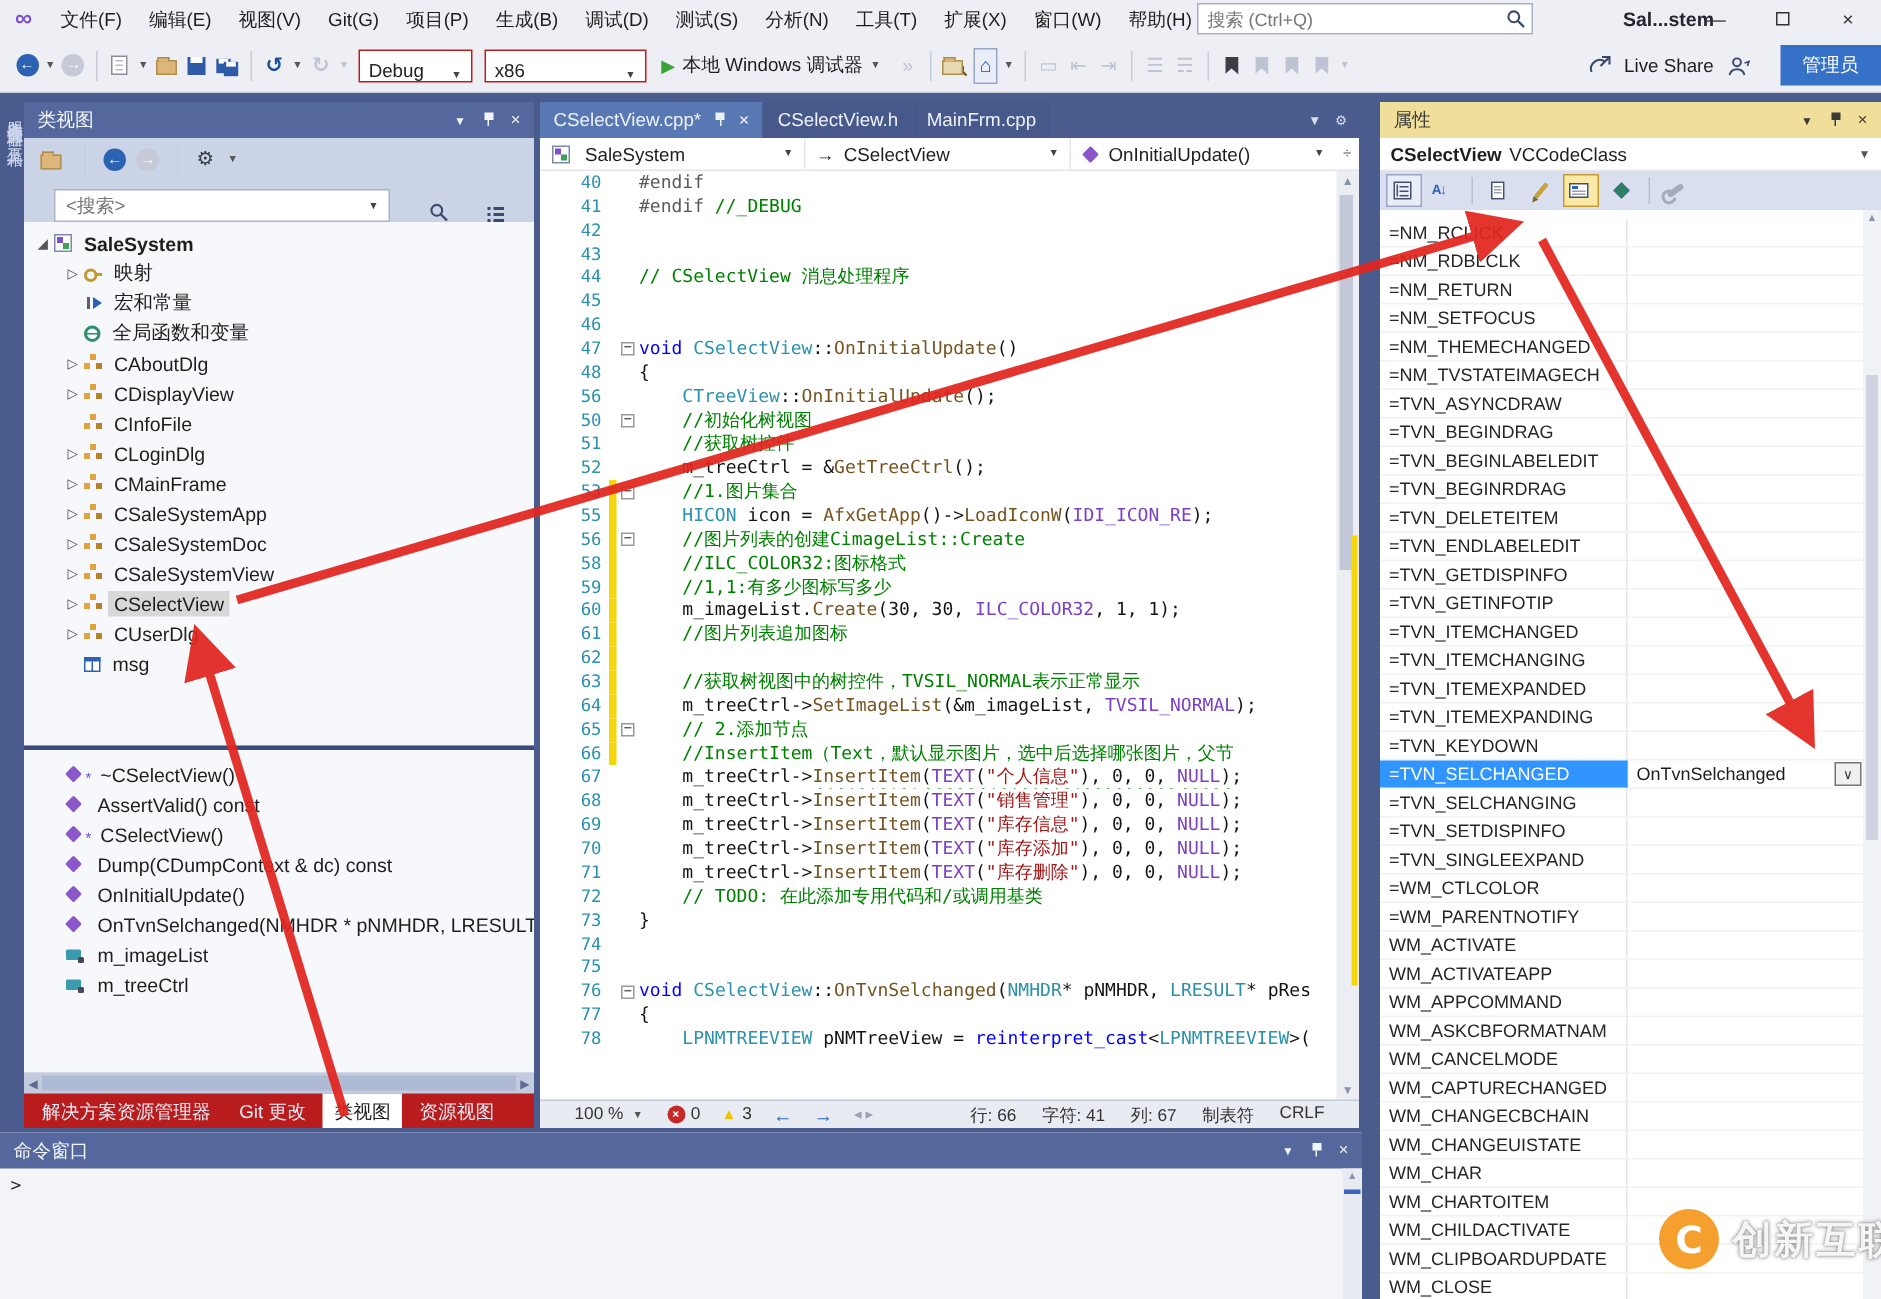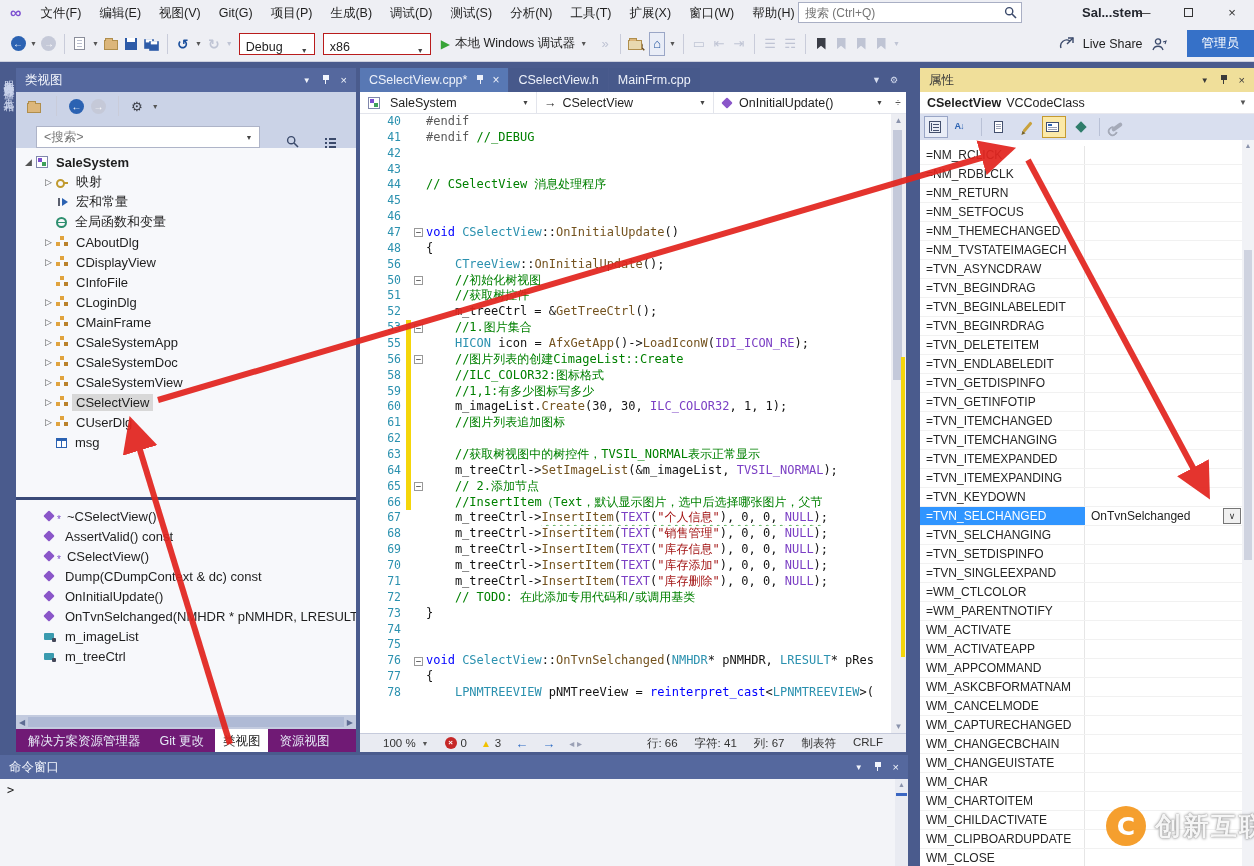--- a/index.html
+++ b/index.html
@@ -82,21 +82,21 @@
   .tlbl.b{font-weight:bold}
   .tlbl.lsel{background:#D8D8D8}
   .cv-split{position:absolute;top:429px;height:3px;left:0;right:0;background:#3A4A78}
   #members{position:absolute;top:432px;left:0;right:0;height:215px;background:#F7F8FB;padding:6px 0 0 26px;overflow:hidden}
   .mrow{display:flex;align-items:center;height:20px;font-size:13px;white-space:nowrap}
   .mlbl{padding-left:6px}
   .mstar{font-size:10px;color:#7A49C9;margin:6px 0 0 -2px}
   .cv-hscroll{position:absolute;top:647px;left:0;right:0;height:14px;background:#C3CBDF;display:flex;align-items:center;padding:0 3px;gap:3px}
   .harr{font-size:8px;color:#5E6C93}
   .hthumb{flex:1;height:10px;background:#AFBAD5}
-  #cvtabs{position:absolute;top:661px;left:0;right:0;height:23px;background:#701a75;display:flex;align-items:stretch;padding-left:4px;gap:3px}
+  #cvtabs{position:absolute;top:661px;left:0;right:0;height:23px;background:#b91c1c;display:flex;align-items:stretch;padding-left:4px;gap:3px}
   .btab{padding:4px 8px 0;font-size:12.5px;color:#E6EBF7;white-space:nowrap}
   .btab.active{background:#fff;color:#1e1e1e}
 
   
   .ic{display:inline-block;position:relative;width:12px;height:12px;margin:0 4px 0 1px;flex:none}
   .ic-project{width:12px;height:12px;border:1px solid #8087AC;background:#fff}
   .ic-project::before{content:"";position:absolute;left:1px;top:1px;width:4px;height:4px;background:#7C4FD0}
   .ic-project::after{content:"";position:absolute;right:1px;bottom:1px;width:4px;height:4px;background:#3FA05A}
   .ic-key::before{content:"";position:absolute;left:0;top:3px;width:5px;height:5px;border:2px solid #C09A2F;border-radius:50%}
   .ic-key::after{content:"";position:absolute;left:8px;top:6px;width:4px;height:2px;background:#C09A2F}

